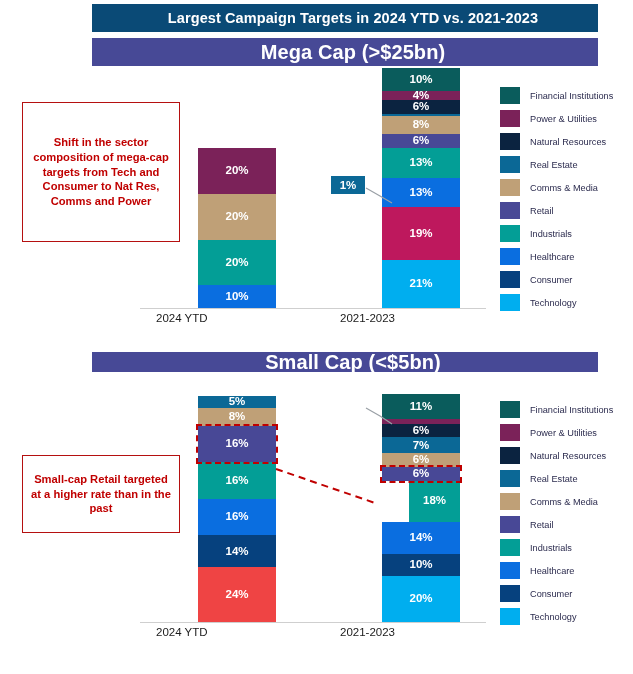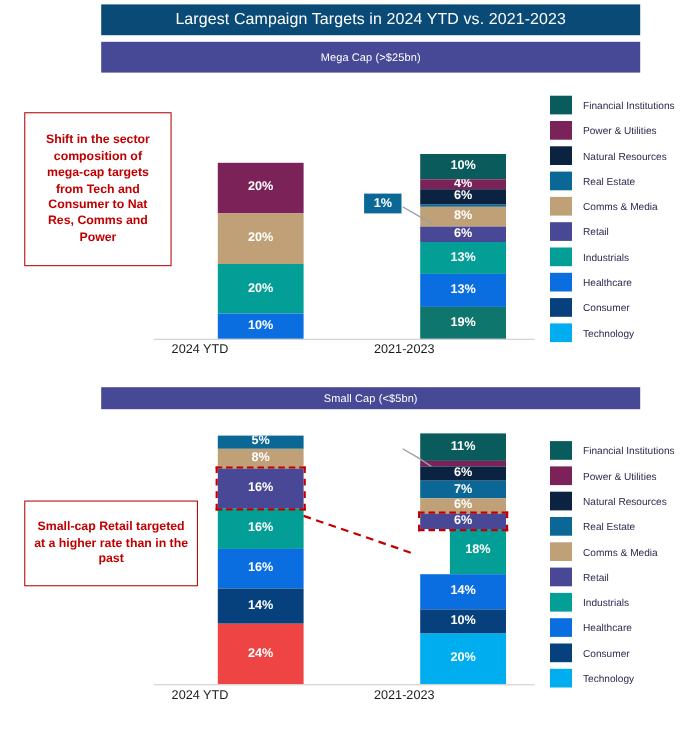--- a/index.html
+++ b/index.html
@@ -6,34 +6,35 @@
   body{
     width:633px;height:674px;
     background:#ffffff;
     font-family:"Liberation Sans", sans-serif;
     position:relative;
     overflow:hidden;
   }
   .banner{
     position:absolute;
     color:#ffffff;
-    font-weight:normal;
+    font-weight:bold;
     display:flex;
     align-items:center;
     justify-content:center;
     letter-spacing:.1px;
+    padding-left:16px;
   }
   #main-title{
     left:92px;top:4px;width:490px;height:28px;
     background:#0a4a76;
     font-size:14.5px;
   }
   .section-banner{
     background:#474996;
-    font-size:10px;
+    font-size:20px;
   }
   #mega-banner{left:92px;top:38px;width:490px;height:28px;}
   #small-banner{left:92px;top:352px;width:490px;height:20px;}
 
   .chart{position:absolute;left:0;width:633px;}
   #chart-mega{top:70px;height:265px;}
   #chart-small{top:384px;height:265px;}
 
   .plot{
     position:absolute;left:140px;top:10px;width:346px;height:228px;
@@ -86,21 +87,21 @@
     background:#ffffff;
     color:#c00000;
     font-weight:bold;
     font-size:11.2px;
     line-height:1.32;
     text-align:center;
     display:flex;align-items:center;justify-content:center;
     padding:6px 8px;
     box-sizing:border-box;
   }
-  #note-mega{left:22px;top:102px;width:134px;height:140px;}
+  #note-mega{left:22px;top:102px;width:158px;height:140px;}
   #note-small{left:22px;top:455px;width:158px;height:78px;}
 
   .callout{
     position:absolute;
     color:#ffffff;font-weight:bold;font-size:11.5px;
     display:flex;align-items:center;justify-content:center;
     height:18px;width:34px;
   }
   #callout-1pct{left:331px;top:106px;background:#0b6896;}
 
@@ -123,21 +124,22 @@
       </div>
     <div class="bar" id="bar-mega-b">
         <div class="seg" title="Financial Institutions 10%" style="background: rgb(10, 92, 92); height: 22.8px;">10%</div>
         <div class="seg" title="Power &amp; Utilities 4%" style="background: rgb(123, 34, 89); height: 9.12px;">4%</div>
         <div class="seg" title="Natural Resources 6%" style="background: rgb(11, 35, 64); height: 13.68px;">6%</div>
         <div class="seg" title="Real Estate 1%" style="background: rgb(11, 104, 150); height: 2.28px;"></div>
         <div class="seg" title="Comms &amp; Media 8%" style="background: rgb(191, 160, 119); height: 18.24px;">8%</div>
         <div class="seg" title="Retail 6%" style="background: rgb(72, 72, 150); height: 13.68px;">6%</div>
         <div class="seg" title="Industrials 13%" style="background: rgb(3, 158, 150); height: 29.64px;">13%</div>
         <div class="seg" title="Healthcare 13%" style="background: rgb(10, 110, 224); height: 29.64px;">13%</div>
-        <div class="seg" title="Consumer 19%" style="background: #0f766e; height: 29px;">19%</div>
+        <div class="seg" title="Consumer 19%" style="background: #be185d; height: 53px;">19%</div>
+        <div class="seg" title="Technology 21%" style="background: rgb(0, 174, 239); height: 47.88px;">21%</div>
       </div>
   </div>
   <div class="axis-line"></div>
   <div class="xlabels">
     <div class="xlabel" id="xl-a">2024 YTD</div>
     <div class="xlabel" id="xl-b">2021-2023</div>
   </div>
   <div class="legend">
       <div class="legend-row">
         <span class="swatch" style="background: rgb(10, 92, 92);"></span>

